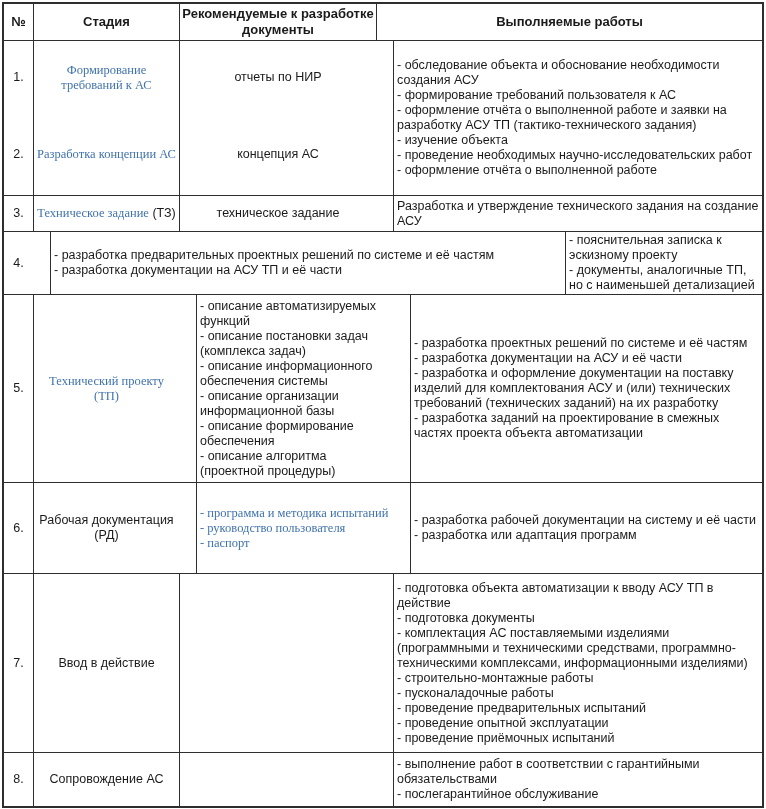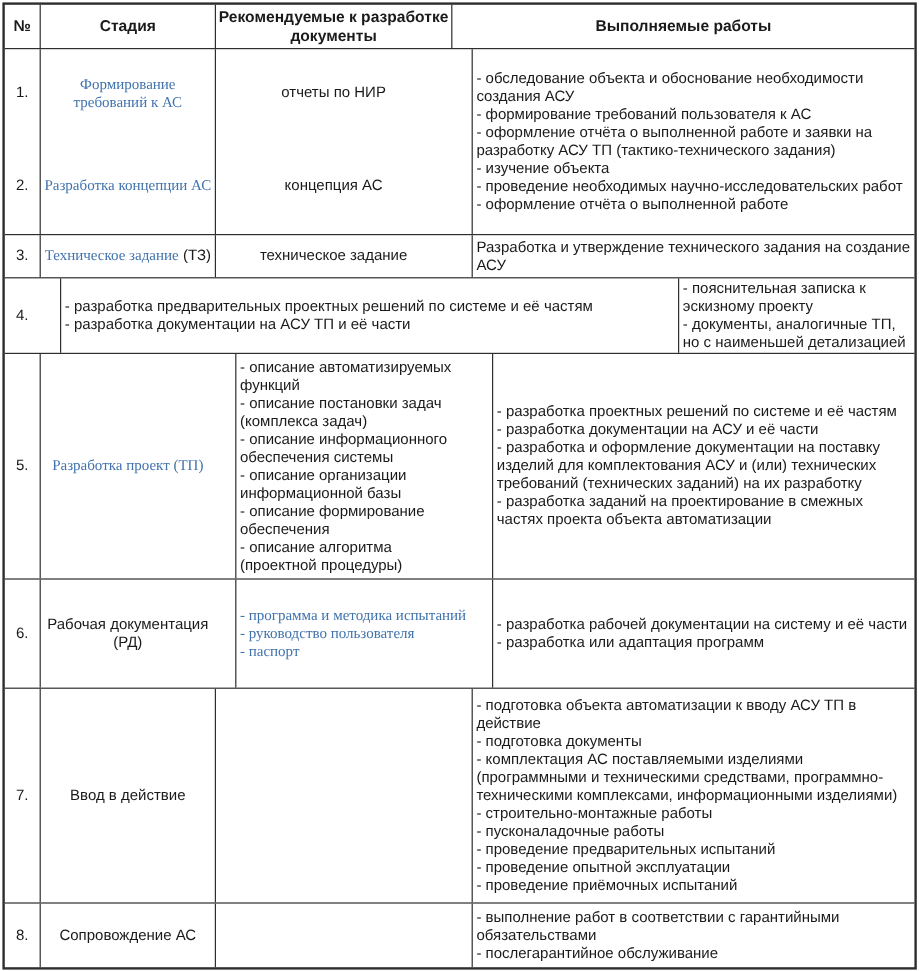--- a/index.html
+++ b/index.html
@@ -105,21 +105,21 @@
         </div>
       <div class="c c3 lst">
           <div class="ln">- пояснительная записка к эскизному проекту</div>
           <div class="ln">- документы, аналогичные ТП, но с наименьшей детализацией</div>
         </div>
     </div>
 
     <div class="row r5">
       <div class="c c1">5.</div>
       <div class="c c2">
-          <span class="link">Разработка проект (ТП)</span>
+          <span class="link">Технический проекту (ТП)</span>
         </div>
       <div class="c c3 lst">
           <div class="ln">- описание автоматизируемых функций</div>
           <div class="ln">- описание постановки задач (комплекса задач)</div>
           <div class="ln">- описание информационного обеспечения системы</div>
           <div class="ln">- описание организации информационной базы</div>
           <div class="ln">- описание формирование обеспечения</div>
           <div class="ln">- описание алгоритма (проектной процедуры)</div>
         </div>
       <div class="c c4 lst">

